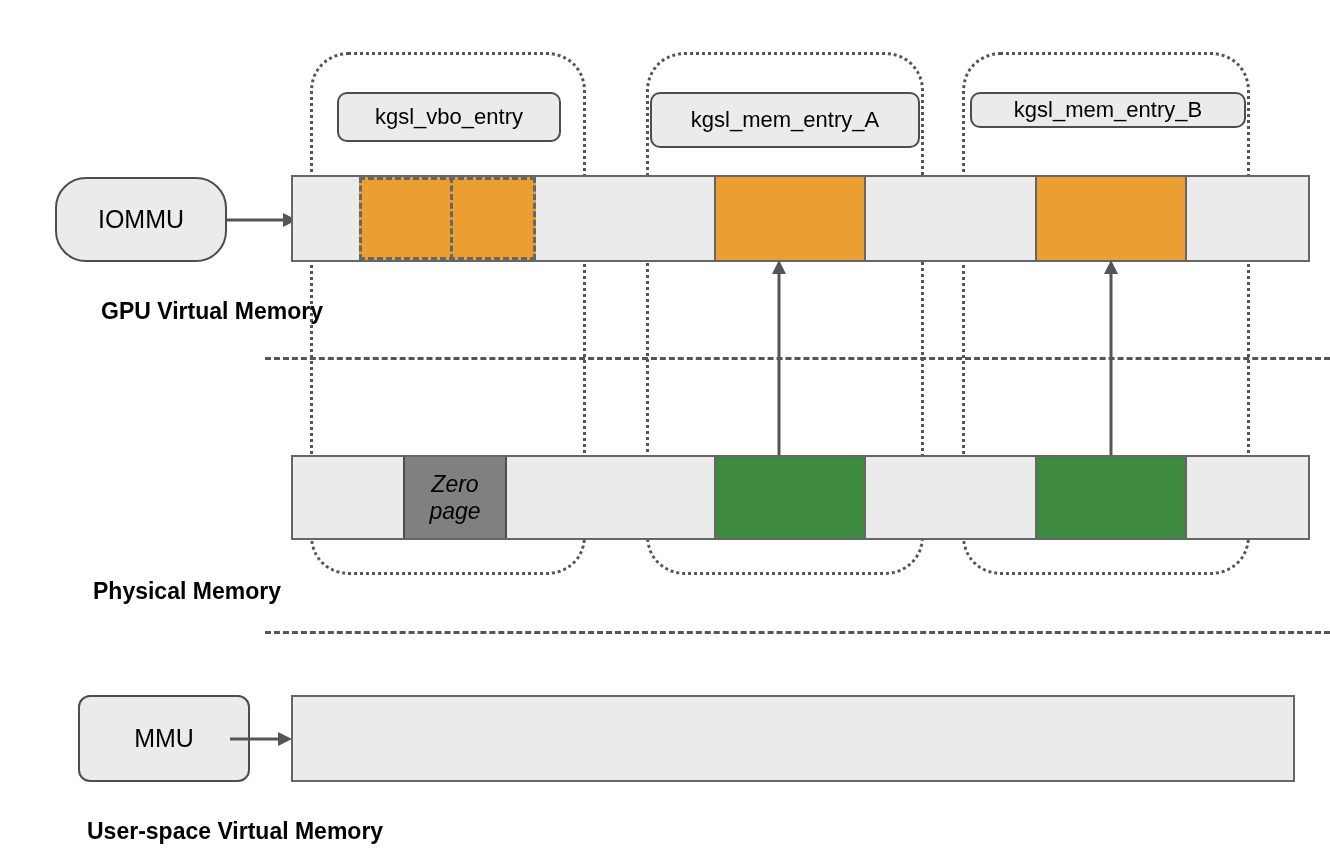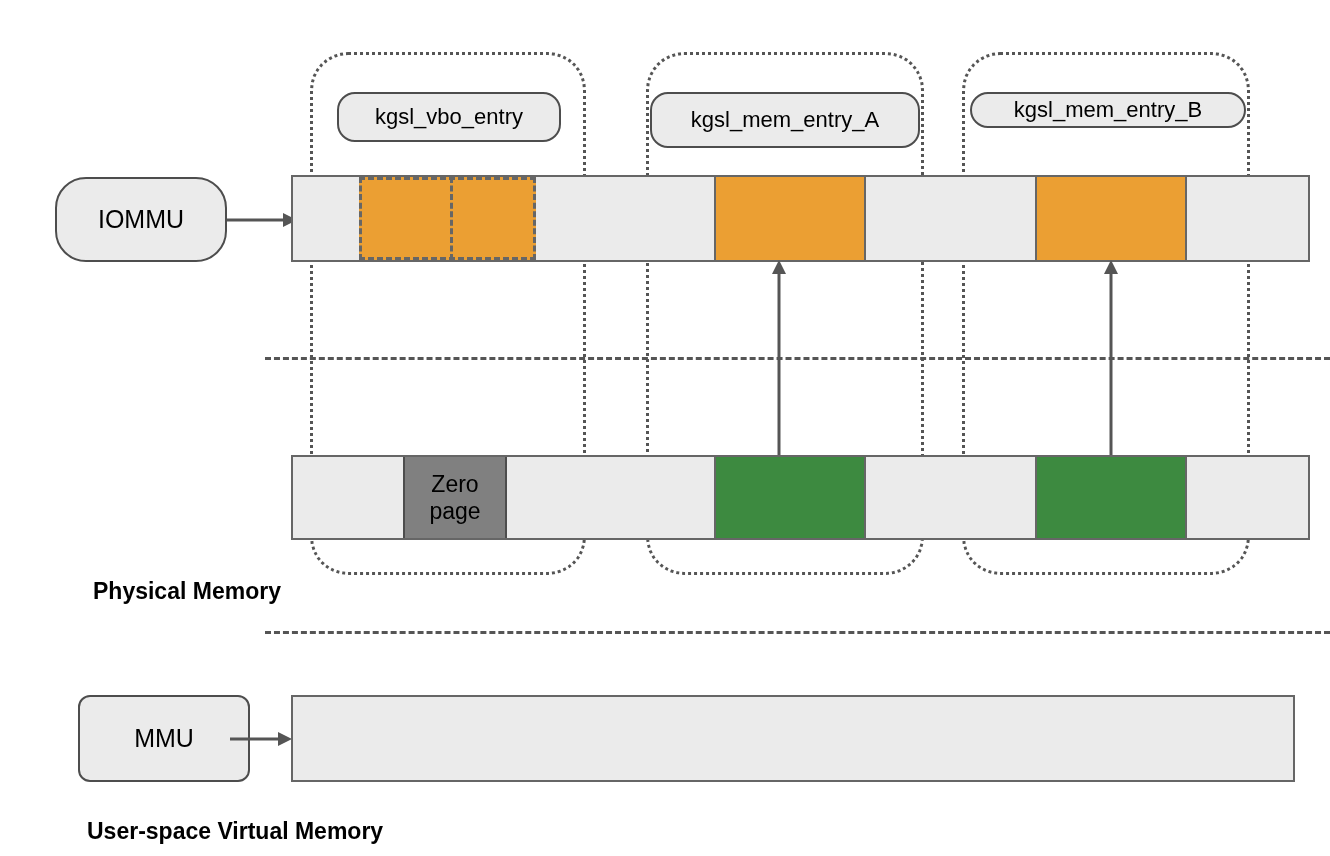--- a/index.html
+++ b/index.html
@@ -28,21 +28,21 @@
     border-radius: 12px;
     display: flex;
     align-items: center;
     justify-content: center;
     color: #000000;
     font-size: 25px;
     line-height: 1.1;
     white-space: nowrap;
   }
   .node.entry-label {
-    border-radius: 18px;
+    border-radius: 10px;
     font-size: 22px;
   }
 
   
   .membar {
     position: absolute;
     box-sizing: border-box;
     background: #ebebeb;
     border: 2px solid #666666;
   }
@@ -92,20 +92,21 @@
     background: #808080;
     border-left: 2px solid #4d4d4d;
     border-right: 2px solid #4d4d4d;
     display: flex;
     flex-direction: column;
     align-items: center;
     justify-content: center;
     color: #000000;
     font-size: 23px;
     line-height: 1.15;
+    font-style: italic;
   }
 
   
   .enclosure {
     position: absolute;
     box-sizing: border-box;
     border: 3px dotted #555555;
     border-radius: 38px;
     pointer-events: none;
   }
@@ -171,20 +172,23 @@
   <div class="membar" style="left:291px; top:175px; width:1019px; height:87px;">
 
     <div class="block orange-dashed" style="left:66px; width:177px;">
       <div class="dashed-split" style="left:88px;"></div>
     </div>
 
     <div class="block orange" style="left:421px; width:152px;"></div>
 
     <div class="block orange" style="left:742px; width:152px;"></div>
   </div>
+  <div class="caption" style="left:101px; top:298px;">
+    <span>GPU Virtual Memory</span>
+  </div>
 
   <div class="divider" style="left:265px; top:357px; width:1065px;"></div>
 
   <svg class="arrow-svg" style="left:769px; top:258px; width:20px; height:200px;" viewBox="0 0 20 200">
     <line x1="10" y1="200" x2="10" y2="14" stroke="#555555" stroke-width="3"></line>
     <polygon points="3,16 10,2 17,16" fill="#555555"></polygon>
   </svg>
   <svg class="arrow-svg" style="left:1101px; top:258px; width:20px; height:200px;" viewBox="0 0 20 200">
     <line x1="10" y1="200" x2="10" y2="14" stroke="#555555" stroke-width="3"></line>
     <polygon points="3,16 10,2 17,16" fill="#555555"></polygon>

